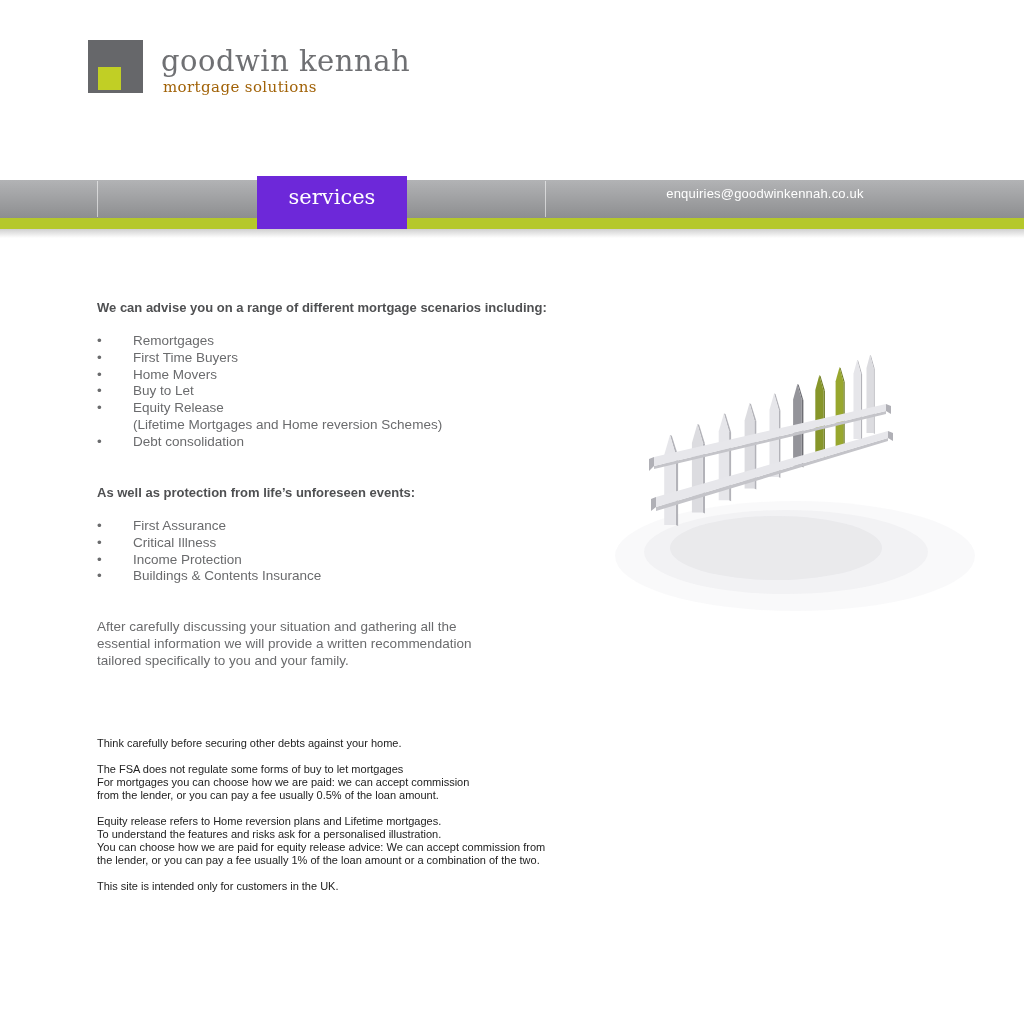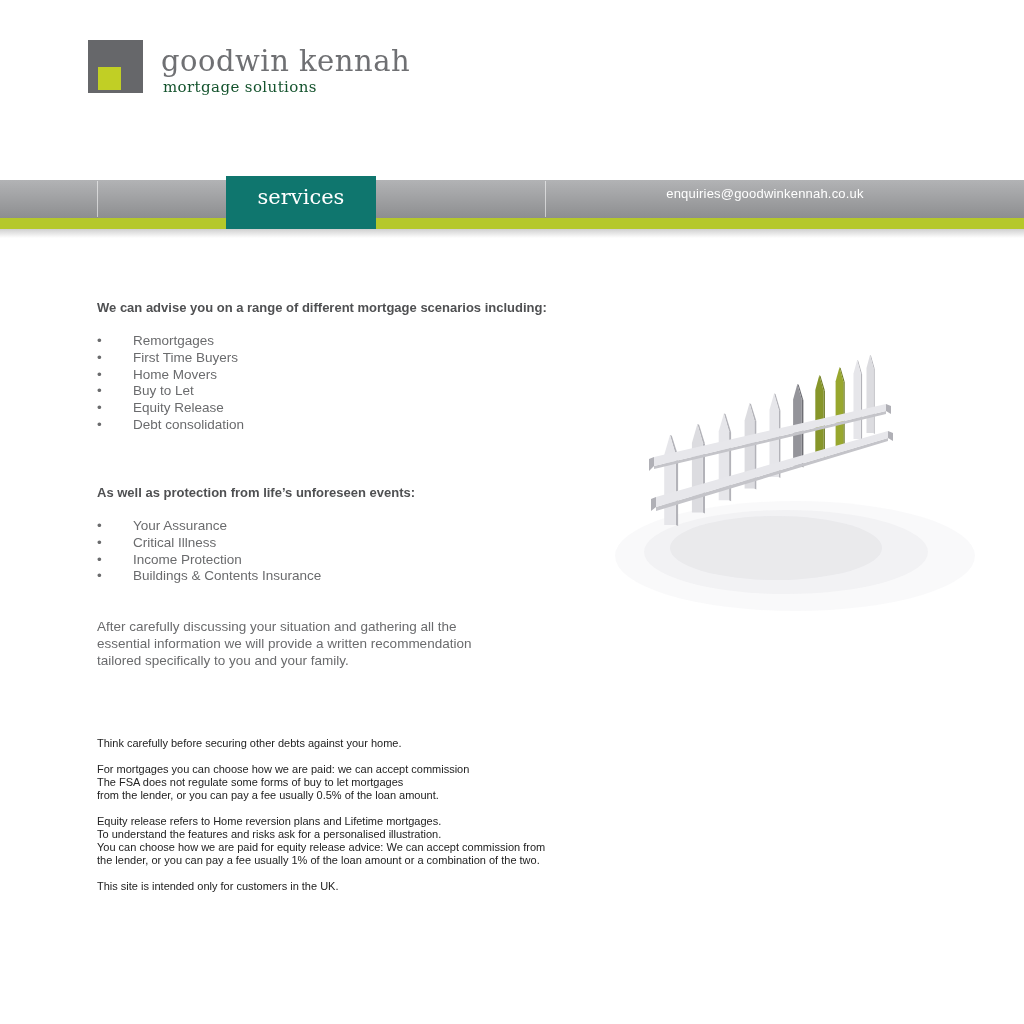--- a/index.html
+++ b/index.html
@@ -12,40 +12,40 @@
 
   
   .logo-mark { position:absolute; left:88px; top:40px; width:55px; height:53px; background:#66676a; }
   .logo-green { position:absolute; left:10px; top:27px; width:23px; height:23px; background:#c1cf25; }
   .brand-name {
     position:absolute; left:161px; top:44px;
     font-family:"DejaVu Serif", serif; font-size:29px; color:#6f7073; letter-spacing:0.5px;
   }
   .brand-tagline {
     position:absolute; left:163px; top:78px;
-    font-family:"DejaVu Serif", serif; font-size:15px; color:#14532d; letter-spacing:0.4px;
+    font-family:"DejaVu Serif", serif; font-size:15px; color:#a16207; letter-spacing:0.4px;
   }
 
   
   .navbar {
     position:absolute; left:0; top:180px; width:1024px; height:38px;
     background:linear-gradient(#b2b3b5, #8d8e90);
   }
   .nav-sep { position:absolute; top:1px; height:36px; width:1px; background:rgba(255,255,255,0.55); }
   .sep-home { left:97px; } .sep-contact { left:545px; }
   .tab {
     position:absolute; top:0; height:38px;
     display:flex; align-items:center; justify-content:center;
     font-family:"DejaVu Serif", serif; font-size:21px; color:#ffffff; cursor:pointer;
   }
   .tab-home { left:97px; width:146px; }
   .tab-contact { left:393px; width:152px; }
   .tab-active {
-    position:absolute; left:226px; top:176px; width:150px; height:53px; z-index:3;
-    background:#0f766e;
+    position:absolute; left:257px; top:176px; width:150px; height:53px; z-index:3;
+    background:#6d28d9;
     display:flex; align-items:flex-start; justify-content:center; padding-top:9px;
     font-family:"DejaVu Serif", serif; font-size:21px; color:#ffffff; cursor:pointer;
   }
   .green-strip { position:absolute; left:0; top:218px; width:1024px; height:11px; background:#b5c82b; z-index:2; }
   .strip-shadow { position:absolute; left:0; top:229px; width:1024px; height:9px;
     background:linear-gradient(rgba(40,40,40,0.22), rgba(40,40,40,0)); }
   .nav-email {
     position:absolute; left:545px; top:180px; width:440px; height:26px; z-index:1;
     display:flex; align-items:center; justify-content:center;
     font-size:13px; color:#ffffff; letter-spacing:0.2px; cursor:pointer;
@@ -112,34 +112,35 @@
         <span>Buy to Let</span>
       </div>
 
       <div class="li">
         <span class="b">•</span>
         <span>Equity Release</span>
       </div>
 
       <div class="li">
         <span class="b"></span>
+        <span>(Lifetime Mortgages and Home reversion Schemes)</span>
       </div>
 
       <div class="li">
         <span class="b">•</span>
         <span>Debt consolidation</span>
       </div>
     </div>
 
   <div class="h-bold h-protection">As well as protection from life’s unforeseen events:</div>
   <div class="blist blist-protection">
 
       <div class="li">
         <span class="b">•</span>
-        <span>Your Assurance</span>
+        <span>First Assurance</span>
       </div>
 
       <div class="li">
         <span class="b">•</span>
         <span>Critical Illness</span>
       </div>
 
       <div class="li">
         <span class="b">•</span>
         <span>Income Protection</span>
@@ -160,23 +161,23 @@
       <div>tailored specifically to you and your family.</div>
     </div>
 
   <div class="fines">
 
       <div>Think carefully before securing other debts against your home.</div>
 
 
       <div></div>
 
+      <div>The FSA does not regulate some forms of buy to let mortgages</div>
+
       <div>For mortgages you can choose how we are paid: we can accept commission</div>
-
-      <div>The FSA does not regulate some forms of buy to let mortgages</div>
 
       <div>from the lender, or you can pay a fee usually 0.5% of the loan amount.</div>
 
       <div></div>
 
       <div>Equity release refers to Home reversion plans and Lifetime mortgages.</div>
 
       <div>To understand the features and risks ask for a personalised illustration.</div>
 
       <div>You can choose how we are paid for equity release advice: We can accept commission from</div>

